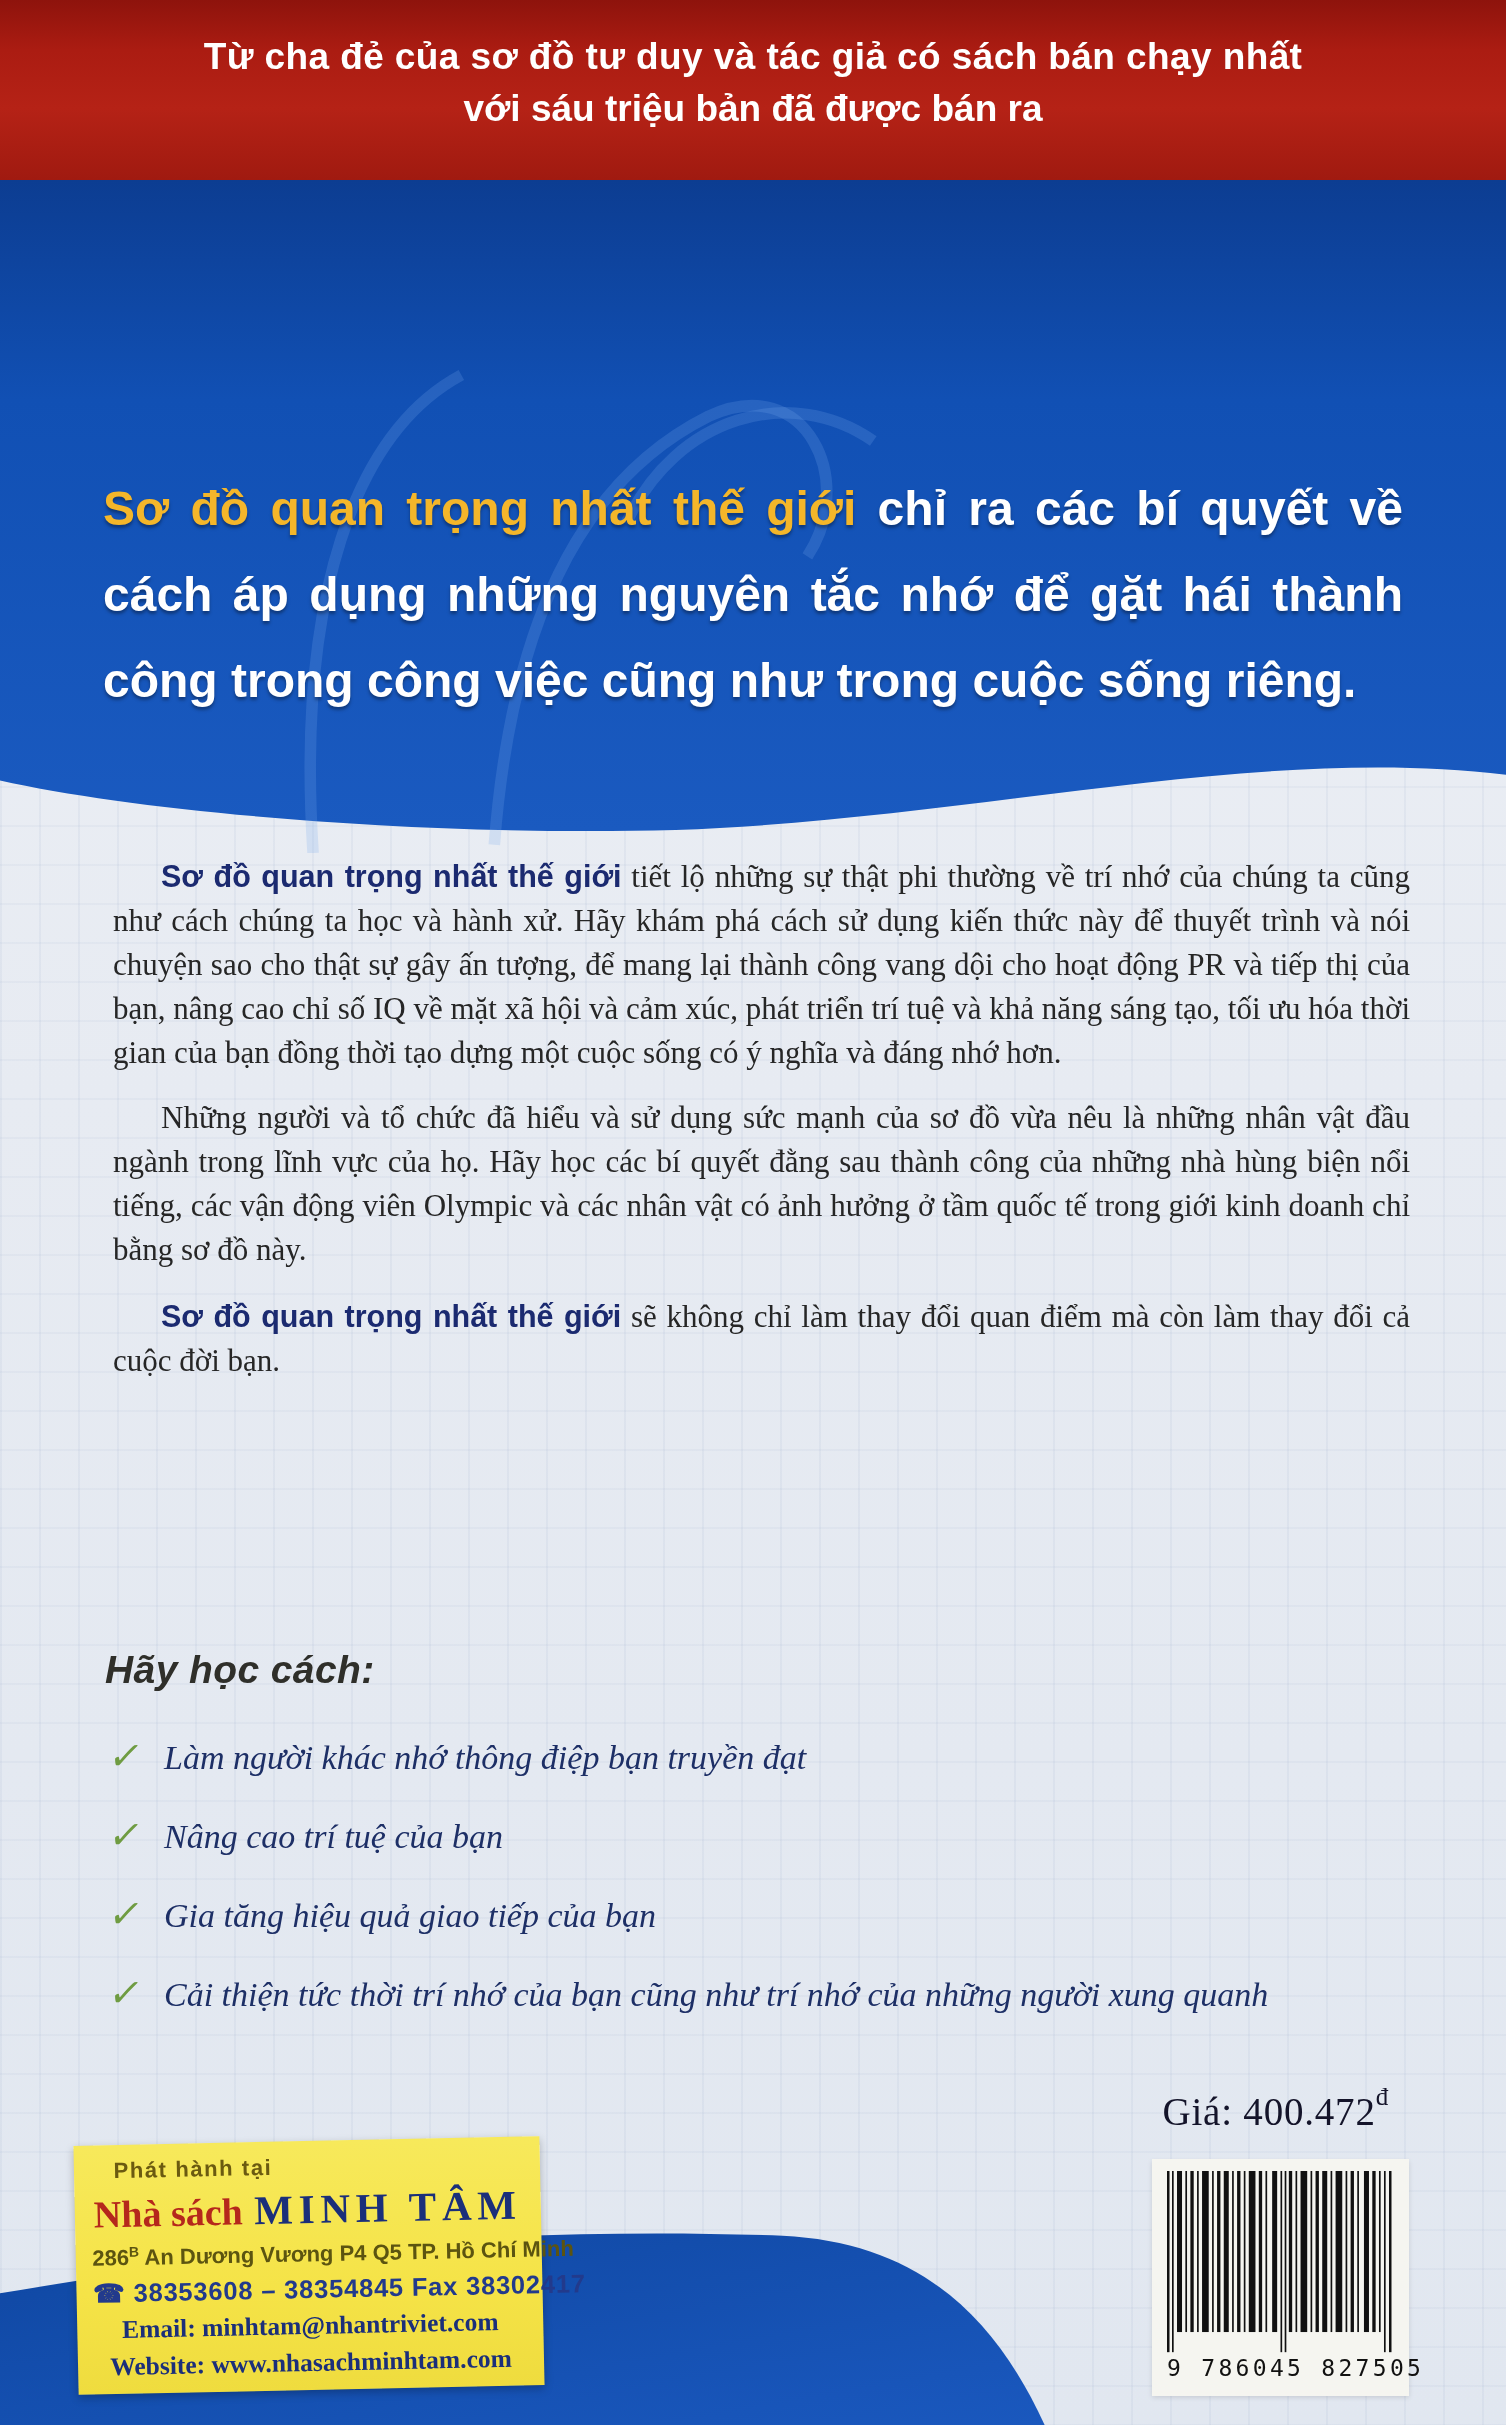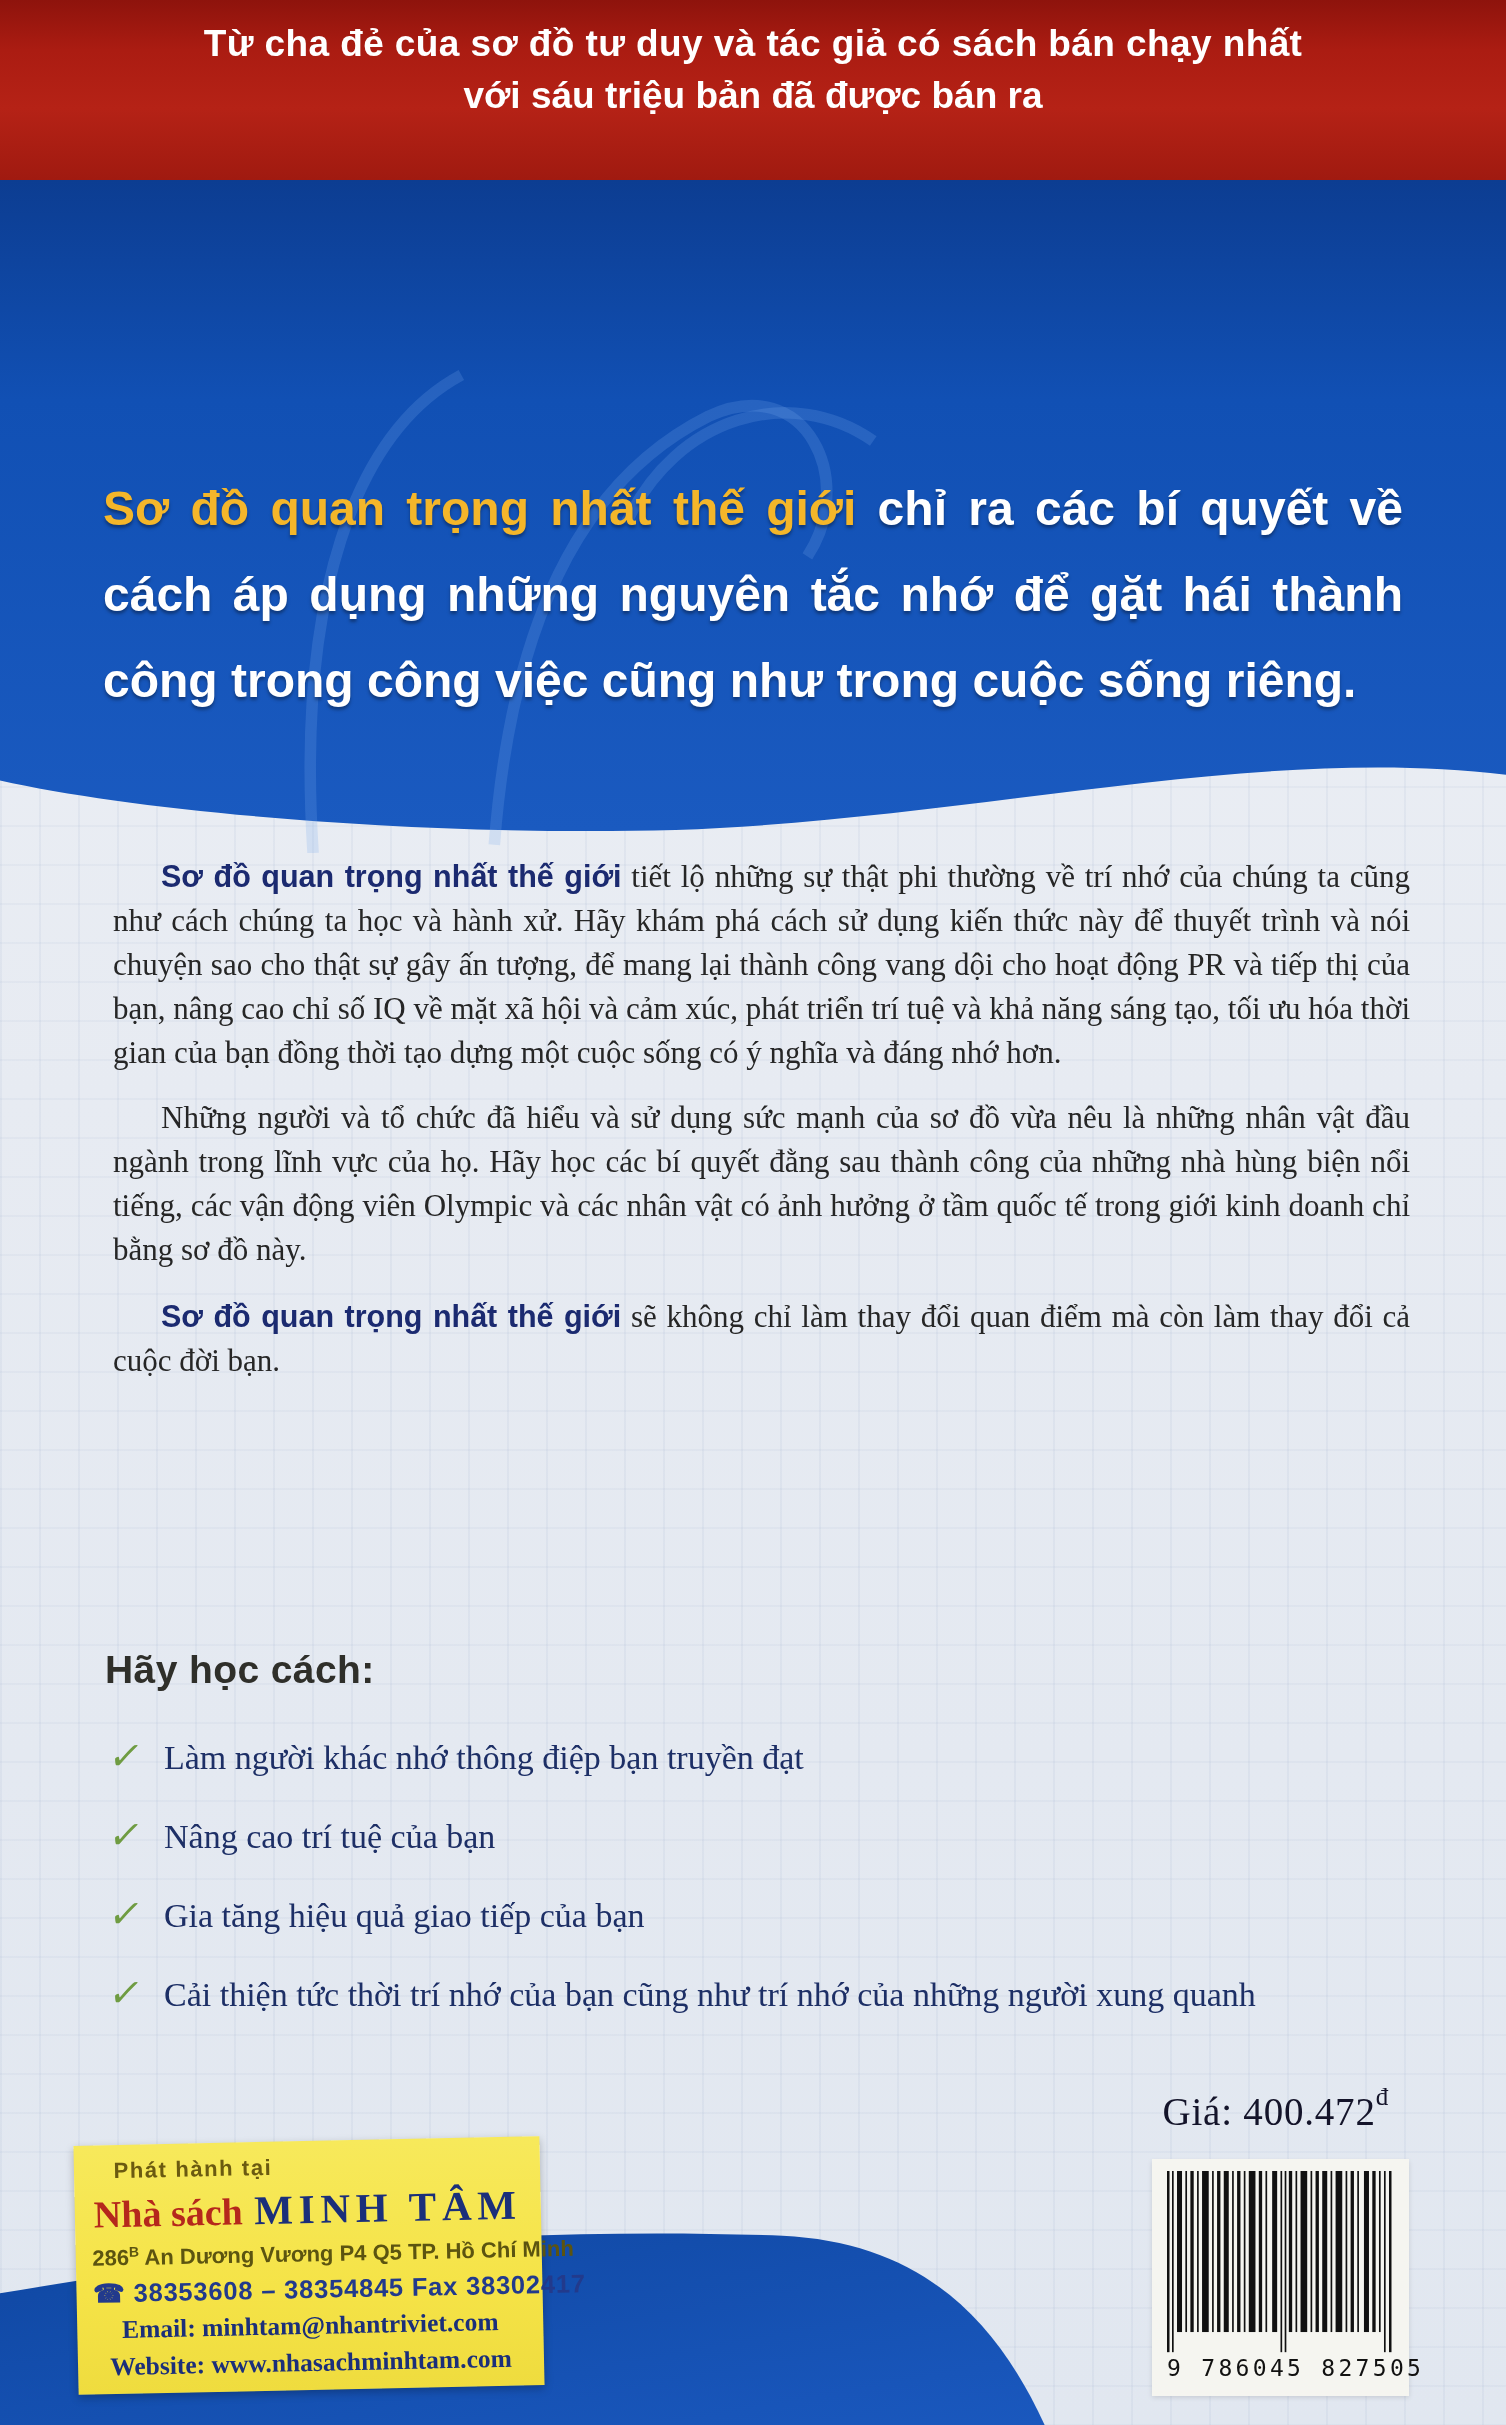--- a/index.html
+++ b/index.html
@@ -16,21 +16,21 @@
   }
   
   .red-band{
     position:absolute;left:0;top:0;width:1506px;height:180px;
     background:linear-gradient(180deg,#8e130c 0%,#ab1c12 28%,#b52216 60%,#a01a10 100%);
     color:#fff;
     font-family:"Liberation Sans",sans-serif;
     text-align:center;
     z-index:6;
   }
-  .red-band .l1{padding-top:23px;font-size:37px;font-weight:600;letter-spacing:0.4px;}
+  .red-band .l1{padding-top:36px;font-size:37px;font-weight:600;letter-spacing:0.4px;}
   .red-band .l2{padding-top:10px;font-size:37px;font-weight:600;}
   
   .blue-wrap{position:absolute;left:0;top:169px;width:1297px;height:684px;z-index:5;}
   .blue-wrap svg{display:block;width:1506px;height:684px;}
   .headline{
     position:absolute;left:0;top:297px;width:1506px;z-index:7;
     padding:0 103px;box-sizing:border-box;
     font-family:"Liberation Sans",sans-serif;
     font-weight:bold;font-size:48px;line-height:86px;
     text-align:justify;
@@ -42,21 +42,21 @@
   .copy{
     position:absolute;left:105px;top:854px;width:1297px;z-index:4;
     font-size:31px;line-height:44px;color:#262626;text-align:justify;margin-left:8px;
   }
   .copy p{margin:0 0 21.4px 0;text-indent:48px;}
   .lead{
     font-family:"Liberation Sans",sans-serif;
     font-weight:bold;color:#1b2a70;font-size:30.5px;
   }
   
-  .learn{position:absolute;left:105px;top:1648px;width:1302px;z-index:6;}
+  .learn{position:absolute;left:105px;top:1648px;width:1302px;z-index:6;font-style:italic;}
   .learn h2{
     margin:0;font-family:"Liberation Sans",sans-serif;
     font-size:39px;font-weight:bold;color:#2f2f2a;letter-spacing:0.4px;
   }
   .learn ul{list-style:none;margin:43px 0 0 0;padding:0;}
   .learn li{
     position:relative;margin:0 0 33px 0;padding-left:59px;
     font-size:34px;line-height:46px;color:#1d2f66;
   }
   .check{

